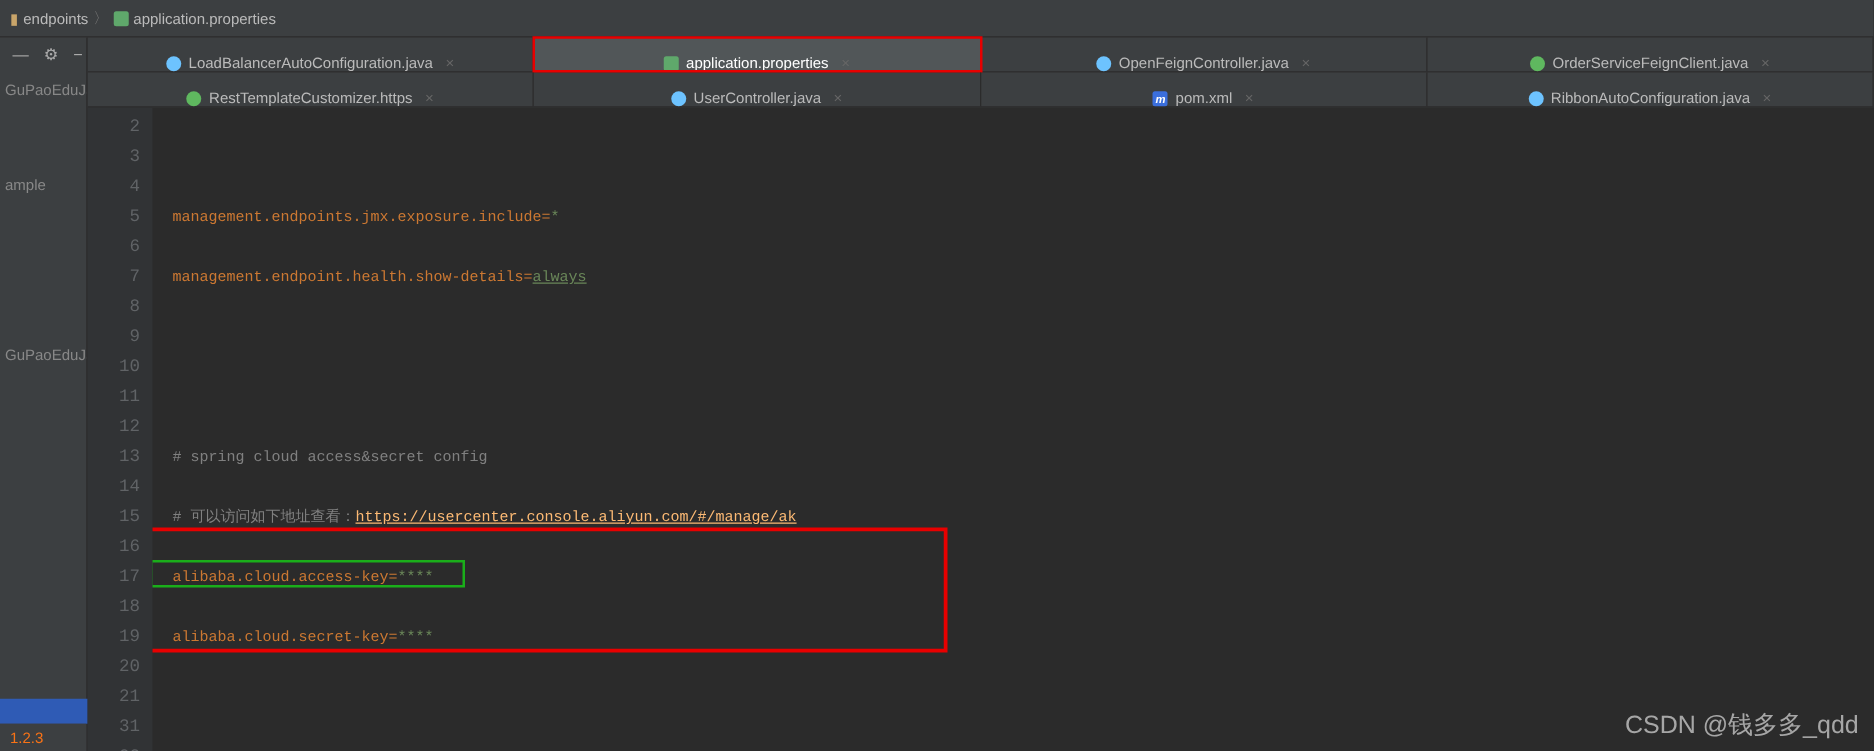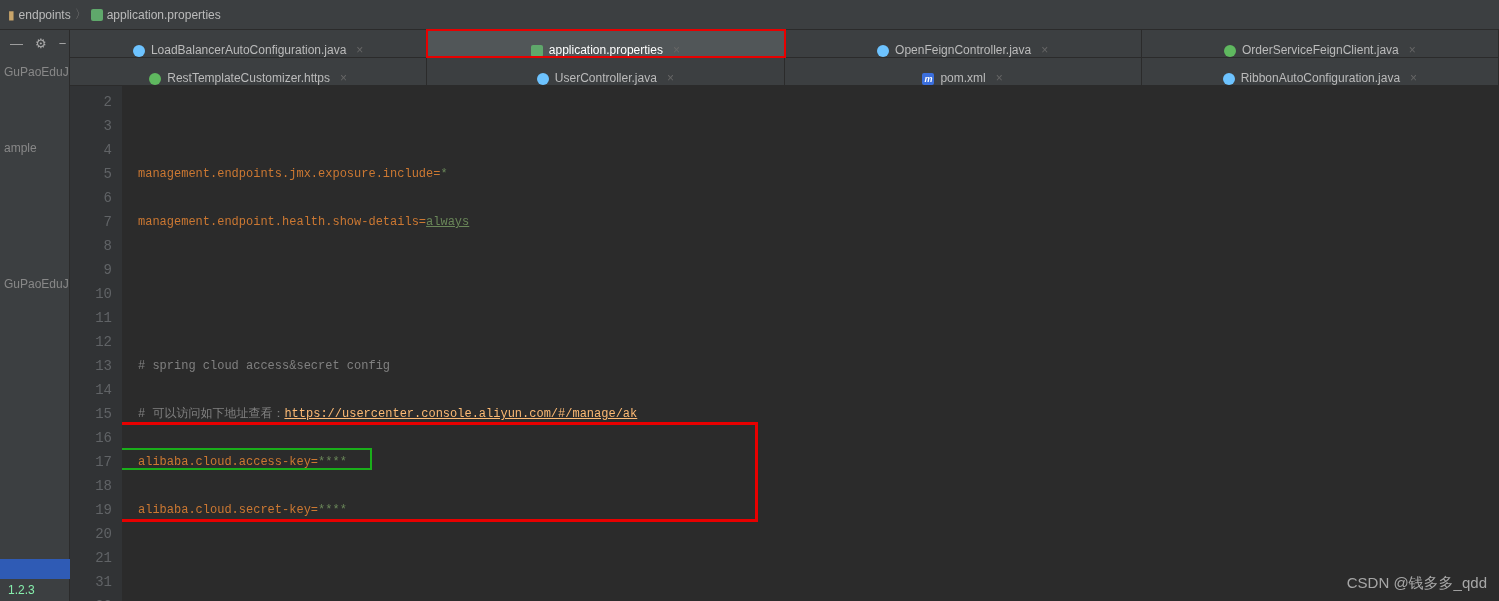--- a/index.html
+++ b/index.html
@@ -52,21 +52,21 @@
   .sidebar-blue-bar {
     position: absolute;
     left: 0; bottom: 22px;
     width: 70px; height: 20px;
     background: #2f5bb5;
   }
   .sidebar-version {
     position: absolute;
     left: 0; bottom: 0;
     padding: 4px 8px;
-    color: #86efac;
+    color: #f97316;
     font-size: 12px;
     background: #3c3f41;
     width: 100%;
   }
   .editor-area {
     flex: 1;
     display: flex;
     flex-direction: column;
     background: #2b2b2b;
   }
@@ -132,21 +132,21 @@
   .green-annot {
     position: absolute;
     border: 2px solid #1aae1a;
     pointer-events: none;
   }
   .watermark {
     position: absolute;
     right: 12px;
     bottom: 8px;
     color: rgba(220,220,220,0.7);
-    font-size: 15px;
+    font-size: 20px;
     font-family: "Microsoft YaHei", sans-serif;
   }
   .folder-icon { color:#c9a56a; }
 </style>
 </head>
 <body>
 
 <div class="top-bar">
   <div class="breadcrumb">
     <span class="folder-icon">▮</span>

